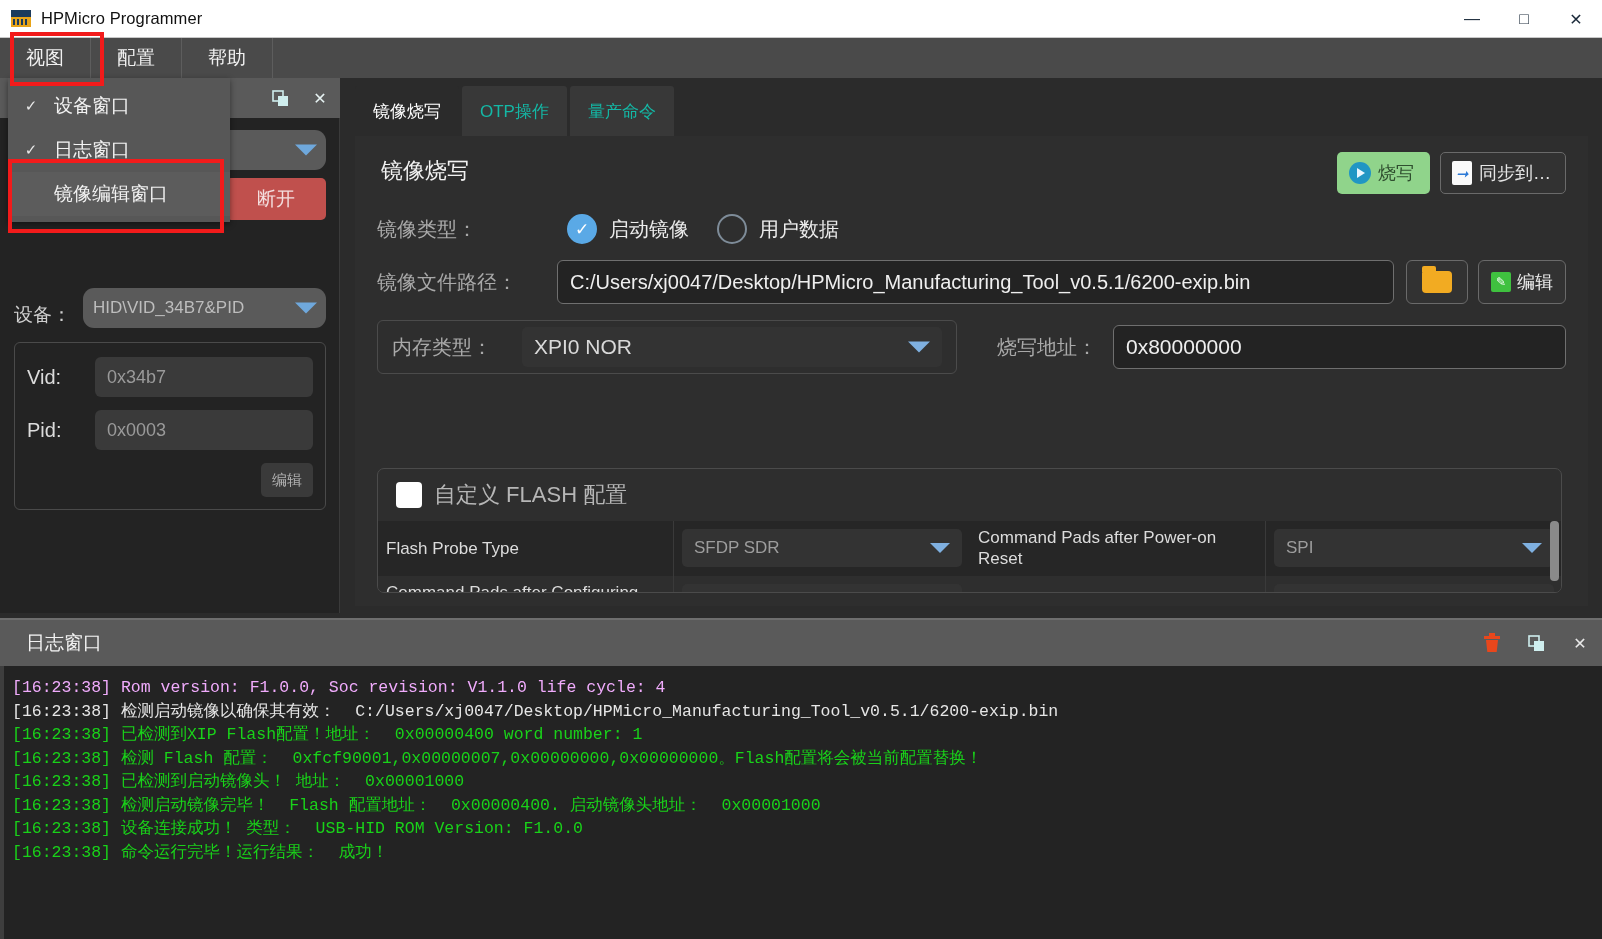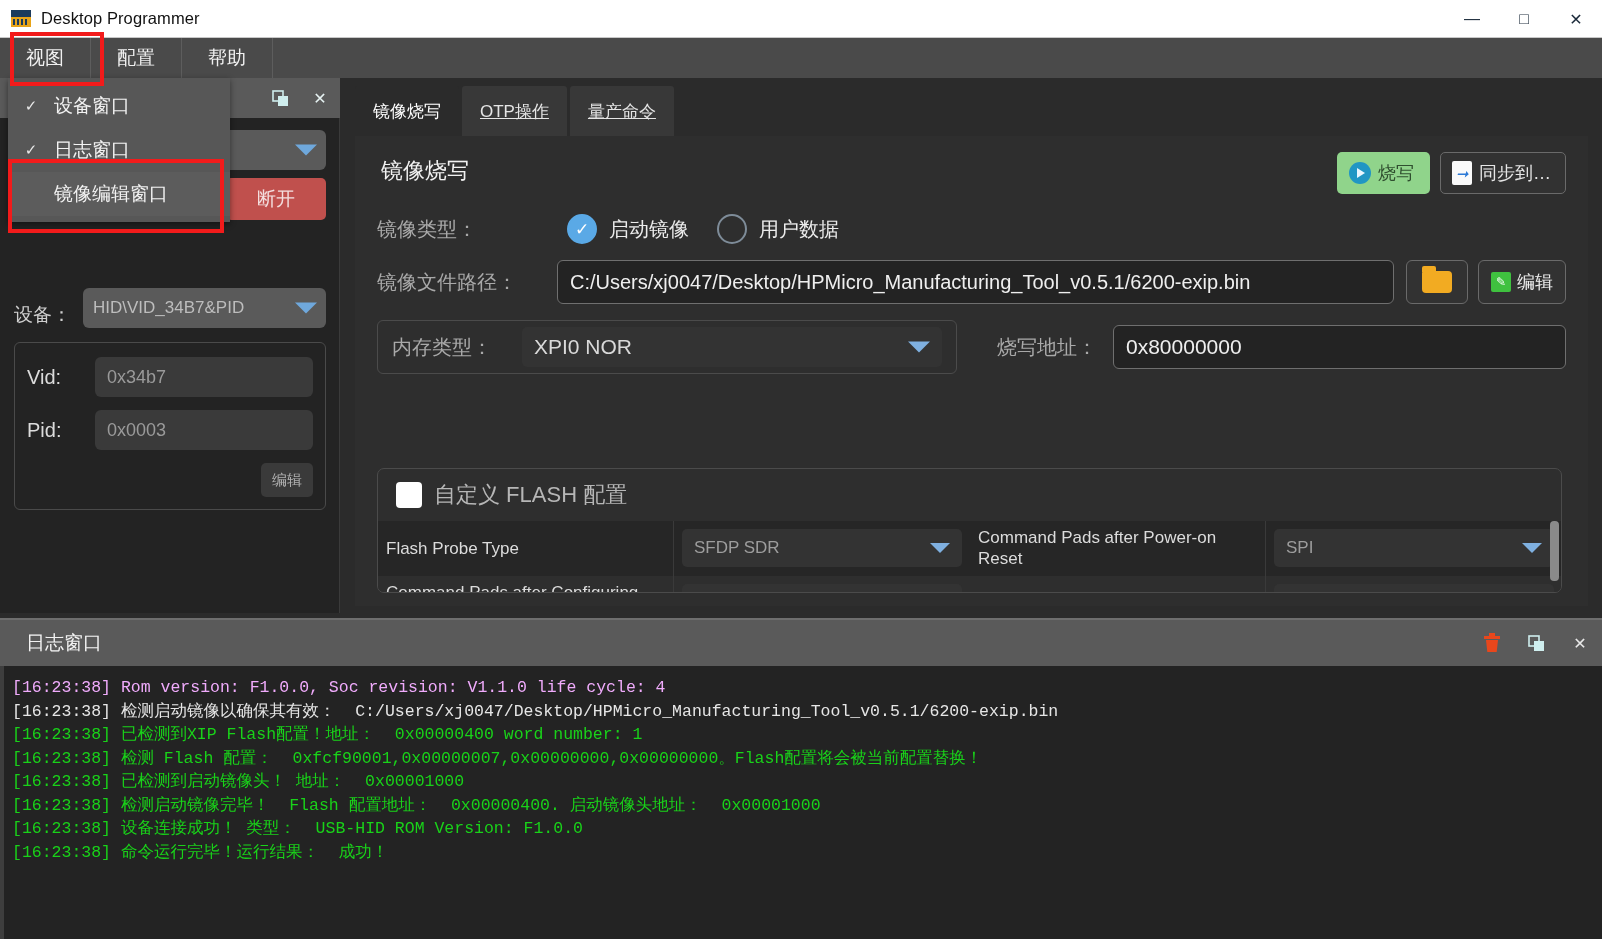--- a/index.html
+++ b/index.html
@@ -66,21 +66,21 @@
     background:#232323; border-right:1px solid #3a3a3a;
   }
   #device-head{
     position:absolute; left:0; top:0; width:340px; height:40px;
     background:#5a5a5a; display:flex; align-items:center; justify-content:flex-end;
   }
   #device-head .hbtn{ width:40px; height:40px; display:flex; align-items:center; justify-content:center; color:#e6f2f2; }
   #device-body{ position:absolute; left:0; top:40px; width:340px; height:495px; padding:12px 14px; }
 
   .combo{
-    background:#5a5a5a; border-radius:6px; height:40px;
+    background:#5a5a5a; border-radius:11px; height:40px;
     display:flex; align-items:center; padding:0 10px;
     color:#bdbdbd; font-size:17px; position:relative;
   }
   .combo .caret{ position:absolute; right:9px; top:50%; transform:translateY(-50%);
     width:0;height:0;border-left:11px solid transparent;border-right:11px solid transparent;border-top:11px solid #6fa8dc; }
   .row-lbl{ font-size:19px; color:#cfcfcf; white-space:nowrap; }
 
   #dev-row{ display:flex; align-items:flex-end; gap:12px; margin-top:118px; }
   #dev-row .combo{ flex:1; }
 
@@ -108,21 +108,21 @@
   #main-panel{
     position:absolute; left:345px; top:78px; width:1257px; height:535px;
     background:#2b2b2b;
   }
   #tabstrip{ position:absolute; left:10px; top:8px; height:50px; display:flex; align-items:flex-end; }
   .tab{
     height:50px; padding:0 18px; display:flex; align-items:center;
     font-size:17px; border-radius:3px 3px 0 0;
   }
   .tab.active{ background:#2b2b2b; color:#ffffff; }
-  .tab.inactive{ background:#383838; color:#e5e5e5; margin-left:3px;text-decoration:underline; }
+  .tab.inactive{ background:#383838; color:#14b8a6; margin-left:3px; }
 
   #content-card{
     position:absolute; left:10px; top:58px; width:1233px; height:470px;
     background:#2e2e2e; overflow:hidden;
   }
   #card-title{ position:absolute; left:26px; top:20px; font-size:22px; color:#f2f2f2; }
   #card-actions{ position:absolute; right:22px; top:16px; display:flex; gap:10px; }
   .btn-burn{
     height:42px; padding:0 16px 0 12px; background:#90d48b; border-radius:5px;
     display:flex; align-items:center; gap:7px; color:#2f4f2f; font-size:18px;
@@ -240,21 +240,21 @@
 <div id="titlebar">
   <div id="title-logo">
     <div class="lg-top"></div>
     <div class="lg-bot">
         <i style="left:2px"></i>
         <i style="left:6px"></i>
         <i style="left:10px"></i>
         <i style="left:14px"></i>
       </div>
   </div>
-  <div id="title-text">Desktop Programmer</div>
+  <div id="title-text">HPMicro Programmer</div>
   <div id="win-btns">
     <div class="wbtn">—</div>
     <div class="wbtn">□</div>
     <div class="wbtn">✕</div>
   </div>
 </div>
 
 <div id="menubar">
   <div class="menu-item open">视图</div>
   <div class="menu-item">配置</div>

